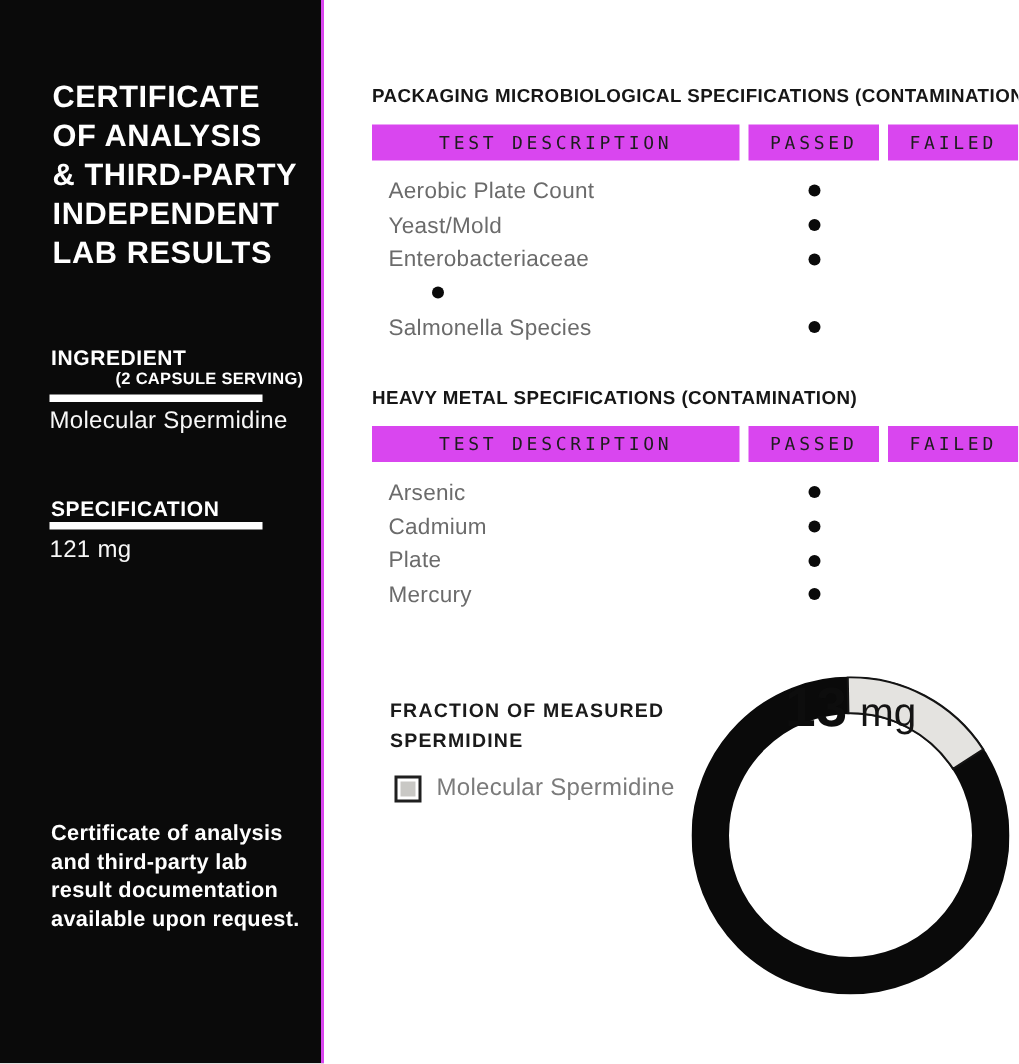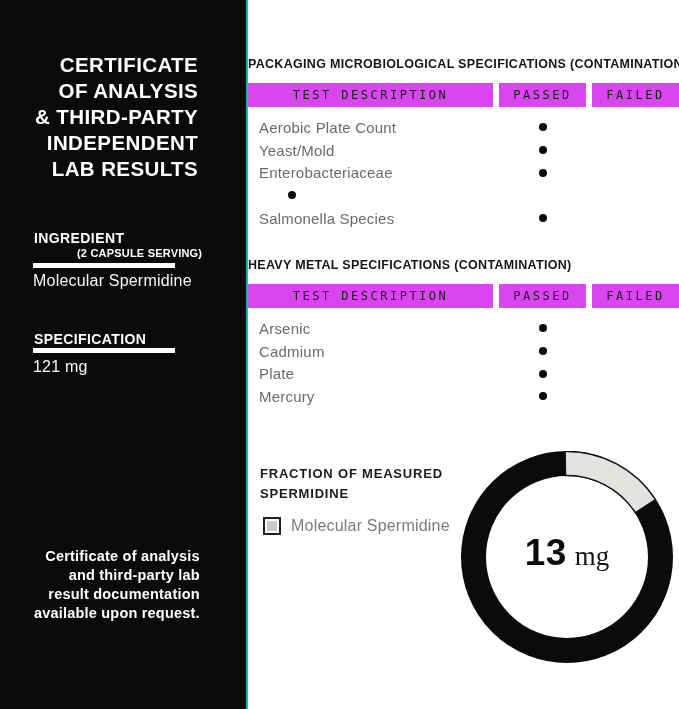--- a/index.html
+++ b/index.html
@@ -10,24 +10,23 @@
     height: 709px;
     background: #ffffff;
     font-family: "Liberation Sans", sans-serif;
     overflow: hidden;
   }
 
   
   .sidebar {
     position: absolute;
     left: 0; top: 0;
-    width: 248px; height: 709px;
+    width: 216px; height: 709px;
     background: #0a0a0a;
-    border-right: 2px solid #14b8a6;
-    text-align: right;
+    border-right: 2px solid #d946ef;
   }
   .sidebar-title {
     position: absolute;
     left: 35px; top: 52px;
     color: #ffffff;
     font-size: 20.5px;
     font-weight: 700;
     letter-spacing: 0.4px;
     line-height: 26px;
     white-space: pre-line;
@@ -164,36 +163,34 @@
   }
   .donut-wrap {
     position: absolute;
     left: 461px; top: 451px;
     width: 212px; height: 212px;
   }
   .donut-center {
     position: absolute;
     inset: 0;
     display: flex;
-    align-items: center;
     justify-content: center;
     padding-bottom: 8px;
   }
   .donut-label { display: flex; align-items: baseline; gap: 8px; }
   .donut-value {
     color: #0d0d0d;
     font-size: 37px;
     font-weight: 700;
     letter-spacing: 0.5px;
   }
   .donut-unit {
     color: #141414;
     font-size: 27px;
     font-weight: 400;
-    font-family: Liberation Serif, serif;
   }
 </style>
 </head>
 <body>
 
 <div class="page">
 
   <aside class="sidebar">
     <h1 class="sidebar-title">CERTIFICATE
 OF ANALYSIS

